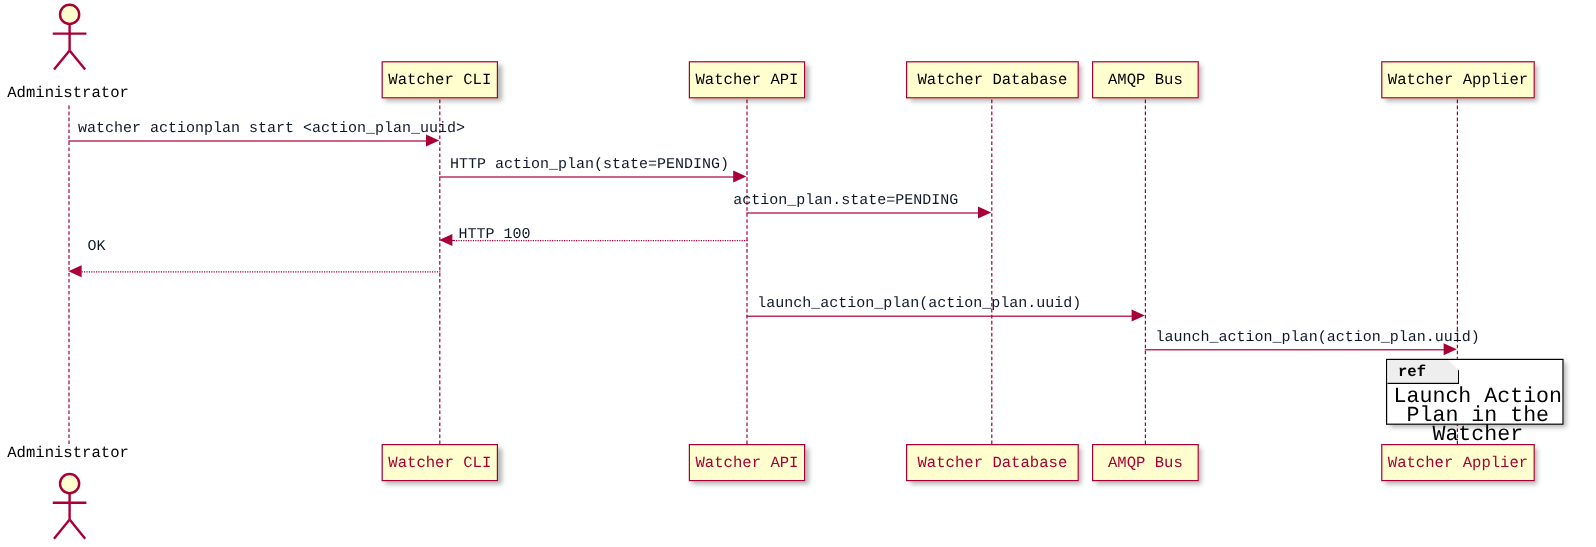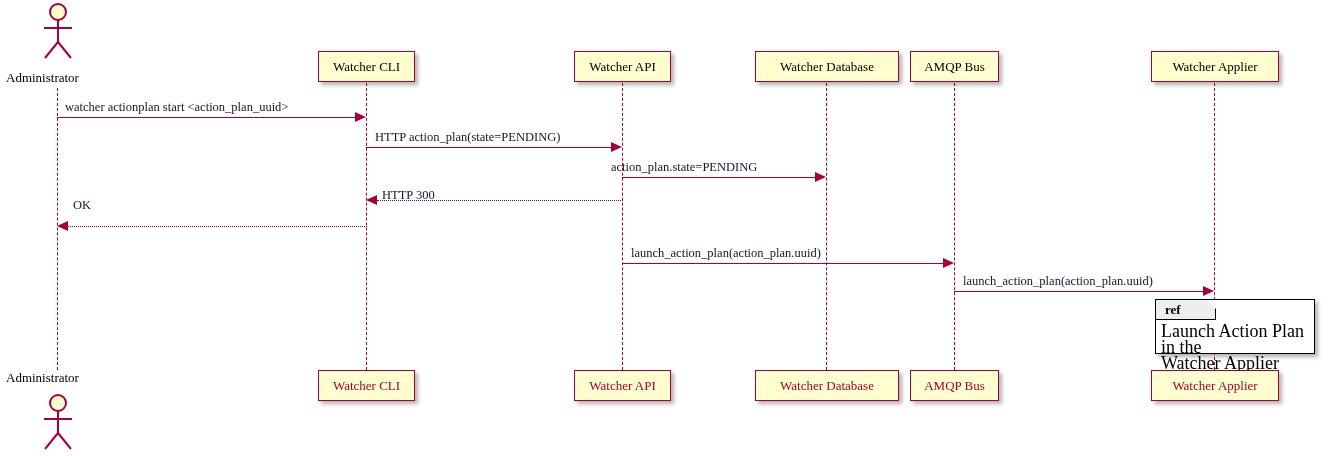--- a/index.html
+++ b/index.html
@@ -5,22 +5,23 @@
   html, body {
     margin: 0;
     padding: 0;
     background: #FFFFFF;
   }
   #diagram {
     position: relative;
     width: 1330px;
     height: 456px;
     background: #FFFFFF;
-    font-family: Liberation Serif, serif;
+    font-family: Liberation Mono, monospace;
     overflow: hidden;
+    text-align: center;
   }
 
   
   .participant {
     position: absolute;
     box-sizing: border-box;
     background: #FEFECE;
     border: 1.5px solid #A80036;
     color: #000000;
     font-size: 13px;
@@ -163,37 +164,37 @@
   <div class="arrow-head right" style="left:355px; top:112px;"></div>
 
   <div class="msg-label" style="left:375px; top:131px;">HTTP action_plan(state=PENDING)</div>
   <div class="msg-line" style="left:366px; top:147px; width:247px;"></div>
   <div class="arrow-head right" style="left:611px; top:142px;"></div>
 
   <div class="msg-label" style="left:611px; top:161px;">action_plan.state=PENDING</div>
   <div class="msg-line" style="left:622px; top:177px; width:195px;"></div>
   <div class="arrow-head right" style="left:815px; top:172px;"></div>
 
-  <div class="msg-label" style="left:382px; top:189px;">HTTP 300</div>
+  <div class="msg-label" style="left:382px; top:189px;">HTTP 100</div>
   <div class="msg-line dotted" style="left:377px; top:200px; width:246px;"></div>
   <div class="arrow-head left" style="left:366px; top:195px;"></div>
 
   <div class="msg-label" style="left:73px; top:199px;">OK</div>
   <div class="msg-line dotted" style="left:68px; top:226px; width:299px;"></div>
   <div class="arrow-head left" style="left:57px; top:221px;"></div>
 
   <div class="msg-label" style="left:631px; top:247px;">launch_action_plan(action_plan.uuid)</div>
   <div class="msg-line" style="left:622px; top:263px; width:322px;"></div>
   <div class="arrow-head right" style="left:943px; top:258px;"></div>
 
   <div class="msg-label" style="left:963px; top:275px;">launch_action_plan(action_plan.uuid)</div>
   <div class="msg-line" style="left:954px; top:291px; width:251px;"></div>
   <div class="arrow-head right" style="left:1203px; top:286px;"></div>
 
-  <div class="ref-box" style="left:1155px; top:299px; width:160px; height:55px;">
+  <div class="ref-box" style="left:1155px; top:299px; width:148px; height:55px;">
     <div class="ref-tab" style="width:60px;">ref</div>
     <div class="ref-body">Launch Action Plan in the
 Watcher Applier</div>
   </div>
 
   <div class="participant bottom" style="left:318px; top:370px; width:97px; height:31px;">
     <span>Watcher CLI</span>
   </div>
   <div class="participant bottom" style="left:574px; top:370px; width:97px; height:31px;">
     <span>Watcher API</span>

